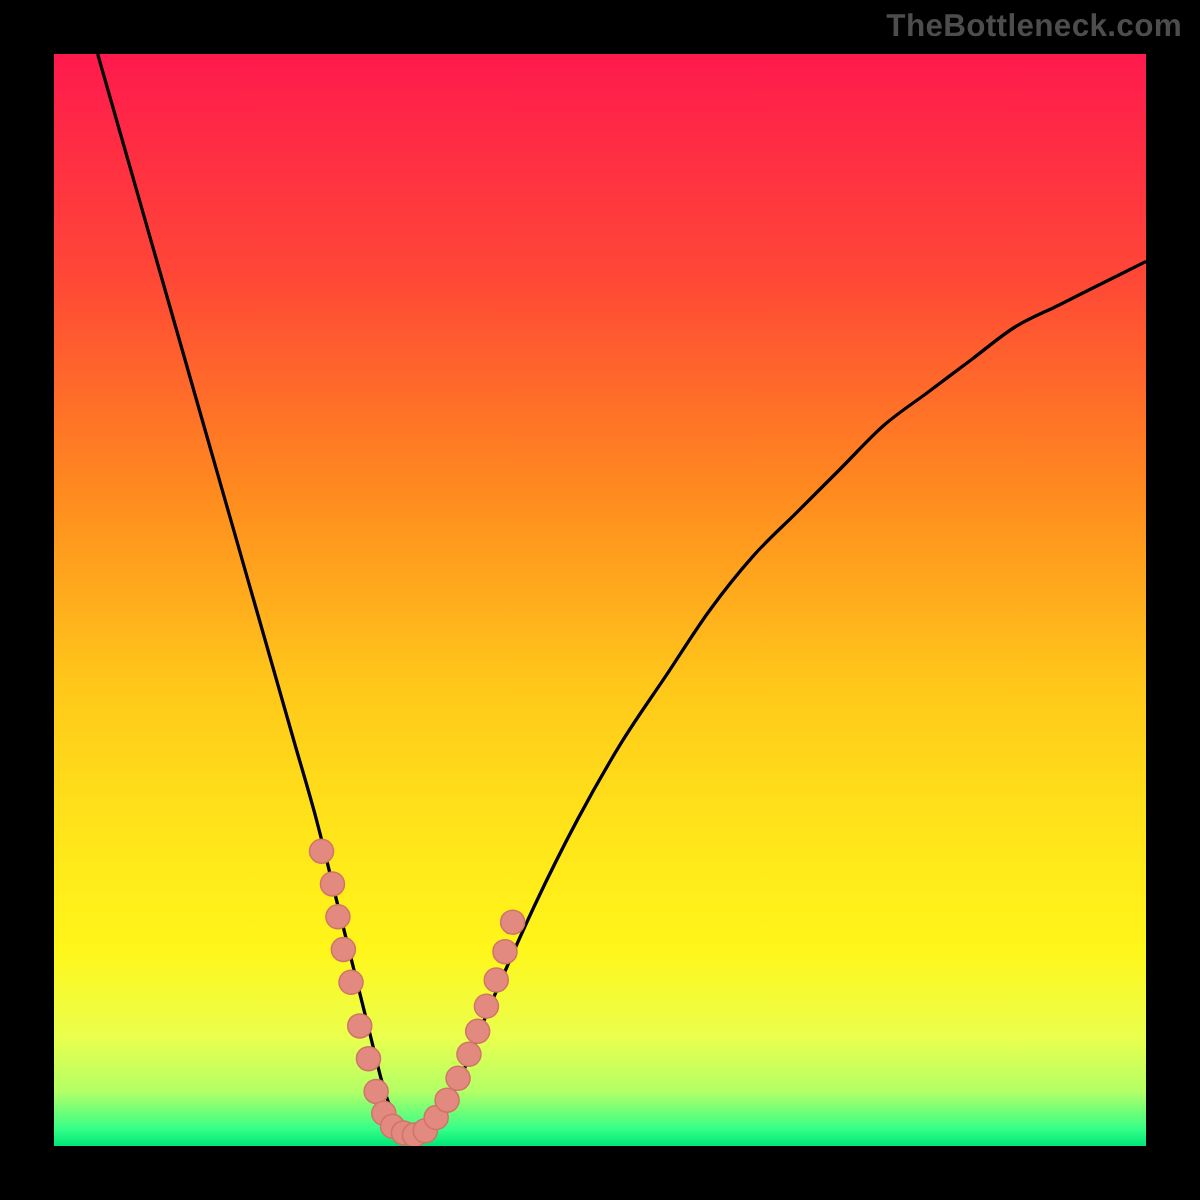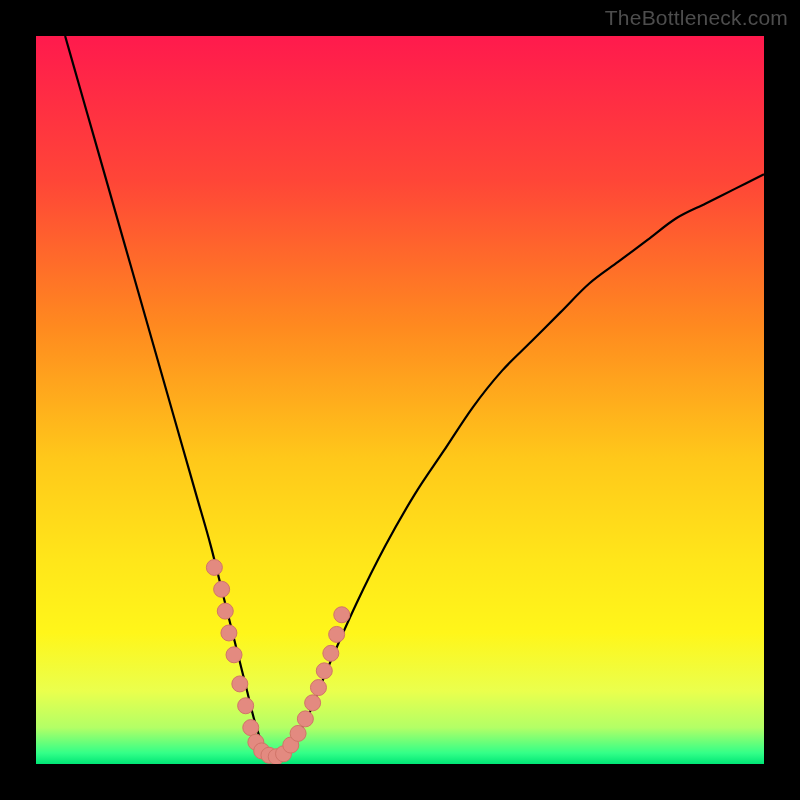--- a/index.html
+++ b/index.html
@@ -33,21 +33,21 @@
   .curve {
     position: absolute;
     inset: 0;
   }
   .watermark {
     position: absolute;
     top: 6px;
     right: 12px;
     color: #4d4d4d;
     font-size: 21px;
-    font-weight: 400;
+    font-weight: 700;
     letter-spacing: 0.2px;
   }
 </style>
 </head>
 <body>
 
 <div class="frame">
 
   <div class="plot">
 

